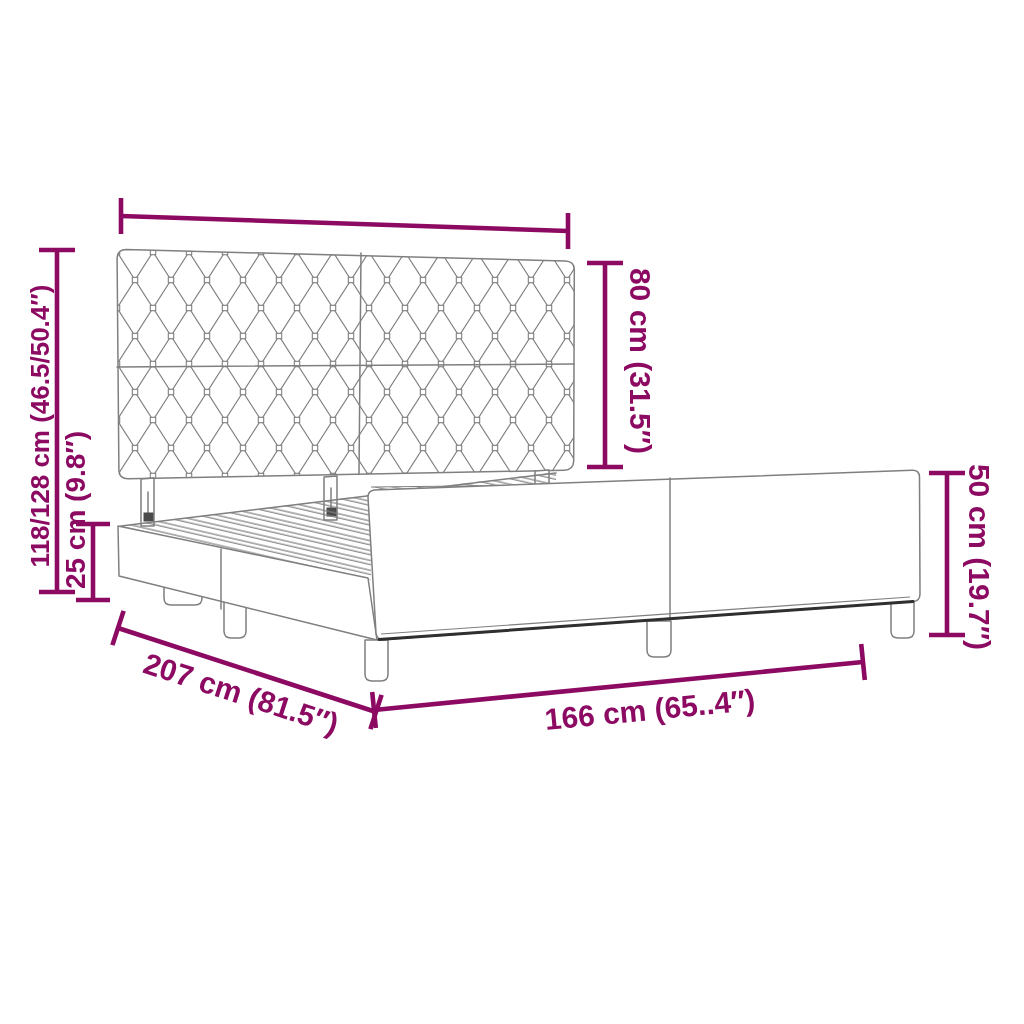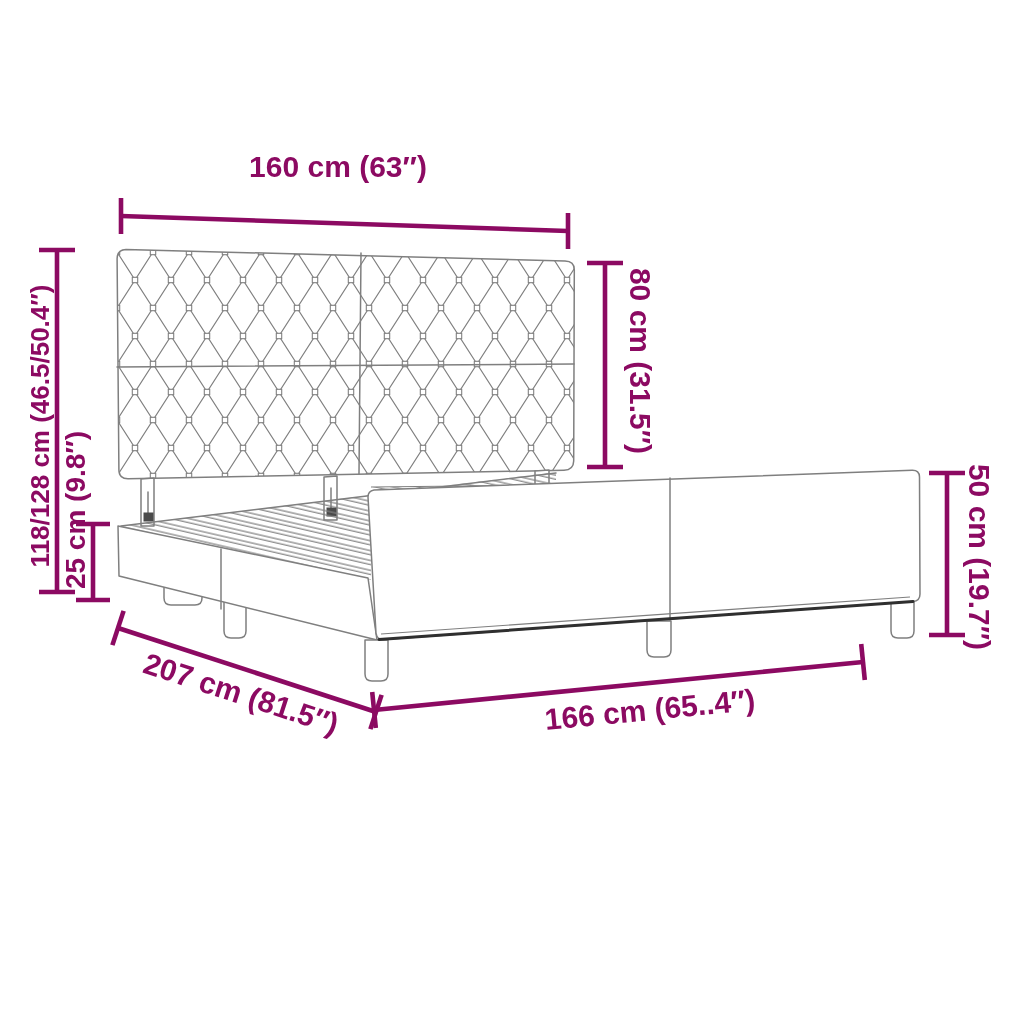--- a/index.html
+++ b/index.html
@@ -131,21 +131,20 @@
         <line class="dim" x1="861.2" y1="644.1" x2="864.8" y2="679.9"></line>
       </g>
       <g>
         <line class="dim" x1="947" y1="473" x2="947" y2="635"></line>
         <line class="dim" x1="929" y1="473" x2="965" y2="473"></line>
         <line class="dim" x1="929" y1="635" x2="965" y2="635"></line>
       </g>
     </g>
   </svg>
 
-  <div class="dlabel" style="left:338px;top:167px;font-size:30px;">160 cm (63″)</div>
 
   <div class="dlabel" style="left:640px;top:361px;font-size:30px;transform:translate(-50%,-50%) rotate(90deg);">80 cm (31.5″)</div>
 
   <div class="dlabel" style="left:40px;top:426px;font-size:26px;transform:translate(-50%,-50%) rotate(-90deg);">118/128 cm (46.5/50.4″)</div>
 
   <div class="dlabel" style="left:76px;top:510px;font-size:28px;transform:translate(-50%,-50%) rotate(-90deg);">25 cm (9.8″)</div>
 
   <div class="dlabel" style="left:241px;top:694px;font-size:30px;transform:translate(-50%,-50%) rotate(18deg);">207 cm (81.5″)</div>
 
   <div class="dlabel" style="left:650px;top:710px;font-size:30px;transform:translate(-50%,-50%) rotate(-5.5deg);">166 cm (65..4″)</div>

